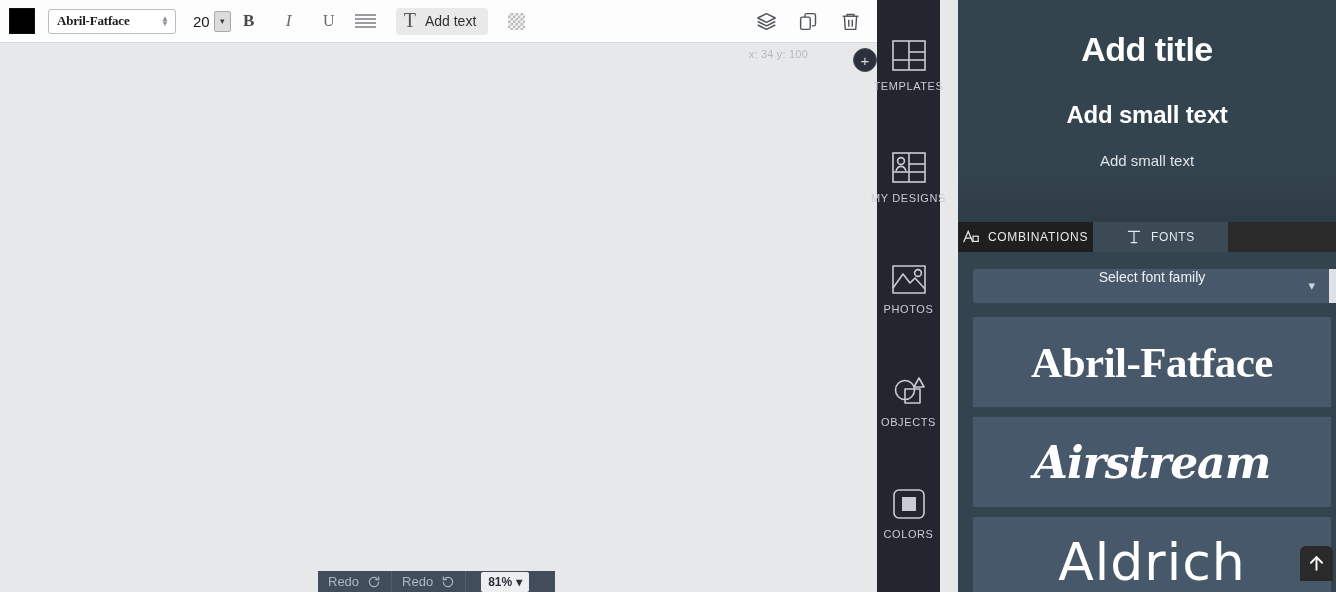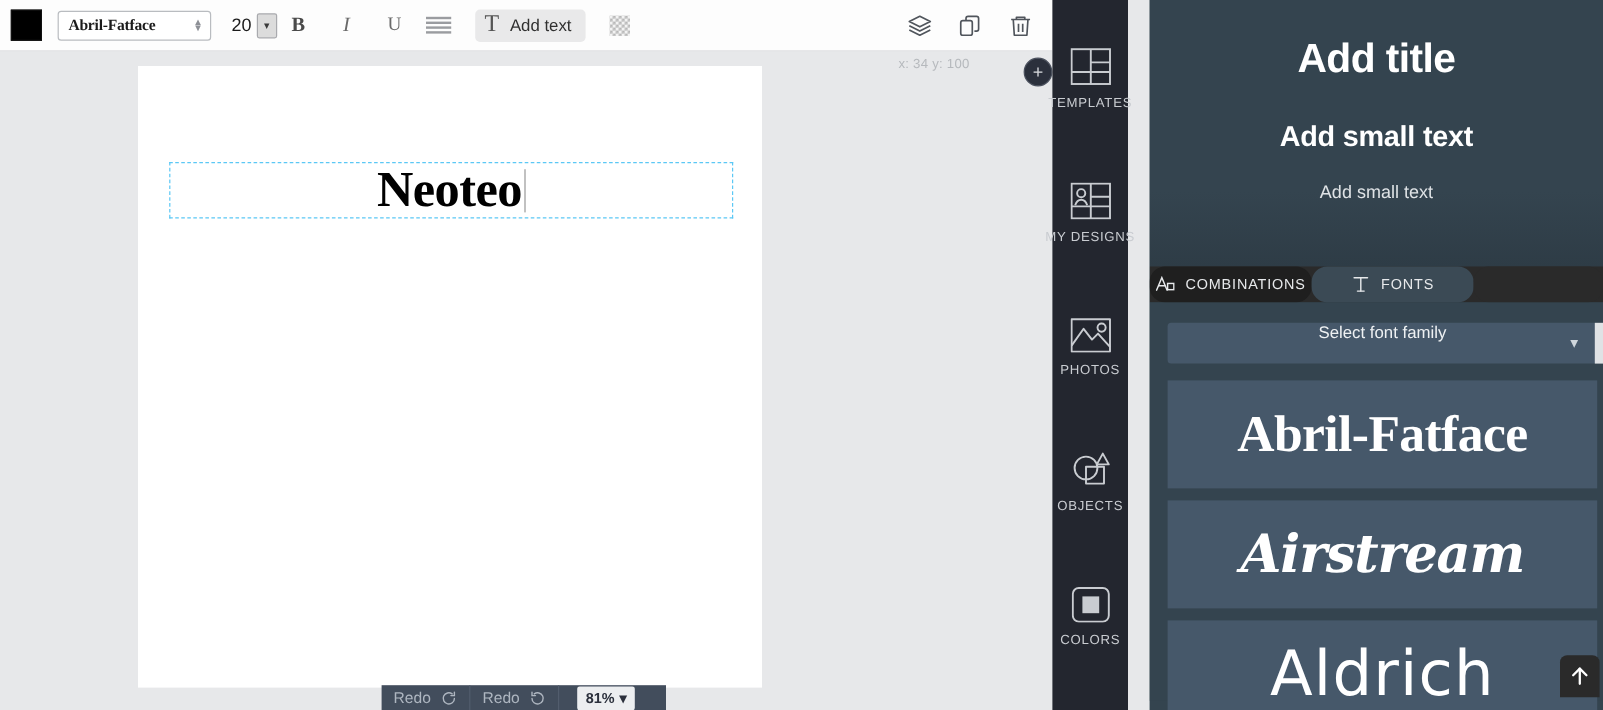--- a/index.html
+++ b/index.html
@@ -136,21 +136,21 @@
   .preview{
     height:222px;background:linear-gradient(180deg,#34444f 0%,#34444f 72%,#2e3c46 100%);
     display:flex;flex-direction:column;align-items:center;padding-top:30px;box-sizing:border-box;
   }
   .pv-title{font-size:34px;font-weight:bold;color:#fff;letter-spacing:-0.5px;}
   .pv-sub{font-size:24px;font-weight:bold;color:#fff;margin-top:32px;letter-spacing:-0.2px;}
   .pv-small{font-size:15px;color:#dfe3e6;margin-top:23px;}
   .tabs{display:flex;height:30px;background:#2a2a2a;}
   .tab{
     display:flex;align-items:center;justify-content:center;gap:9px;cursor:pointer;
-    font-size:12px;letter-spacing:.7px;color:#e7e9eb;border-radius:13px;
+    font-size:12px;letter-spacing:.7px;color:#e7e9eb;
   }
   .tab.t1{width:135px;background:#1f1f1f;}
   .tab.t2{width:135px;background:#3b4a55;}
   .tab.rest{flex:1;background:#2a2a2a;}
   .tab svg{display:block;}
   .panel-body{background:#34444f;height:332px;position:relative;}
   .ff-select{
     position:absolute;left:15px;top:17px;width:358px;height:34px;background:#46586a;
     border-radius:3px;display:flex;justify-content:center;
     color:#eef1f3;font-size:14px;cursor:pointer;
@@ -238,26 +238,20 @@
         </svg>
       </span>
     </div>
   </div>
 
   <div class="workspace">
 
     <div class="coords">x: 34 y: 100</div>
     <div class="plus-circle">+</div>
 
-    <div class="page">
-      <div class="textbox">
-        <span class="txt">Neoteo</span>
-          <span class="caret"></span>
-      </div>
-    </div>
 
     <div class="bottombar">
       <div class="bb-item">
         <span>Redo</span>
         <span>
           <svg width="14" height="14" viewBox="0 0 24 24" fill="none" stroke="#aeb6c0" stroke-width="2" stroke-linecap="round">
             <path d="M20 12a8 8 0 1 1-3.2-6.4"></path>
             <polyline points="20,3 20,8 15,8"></polyline>
           </svg>
         </span>

